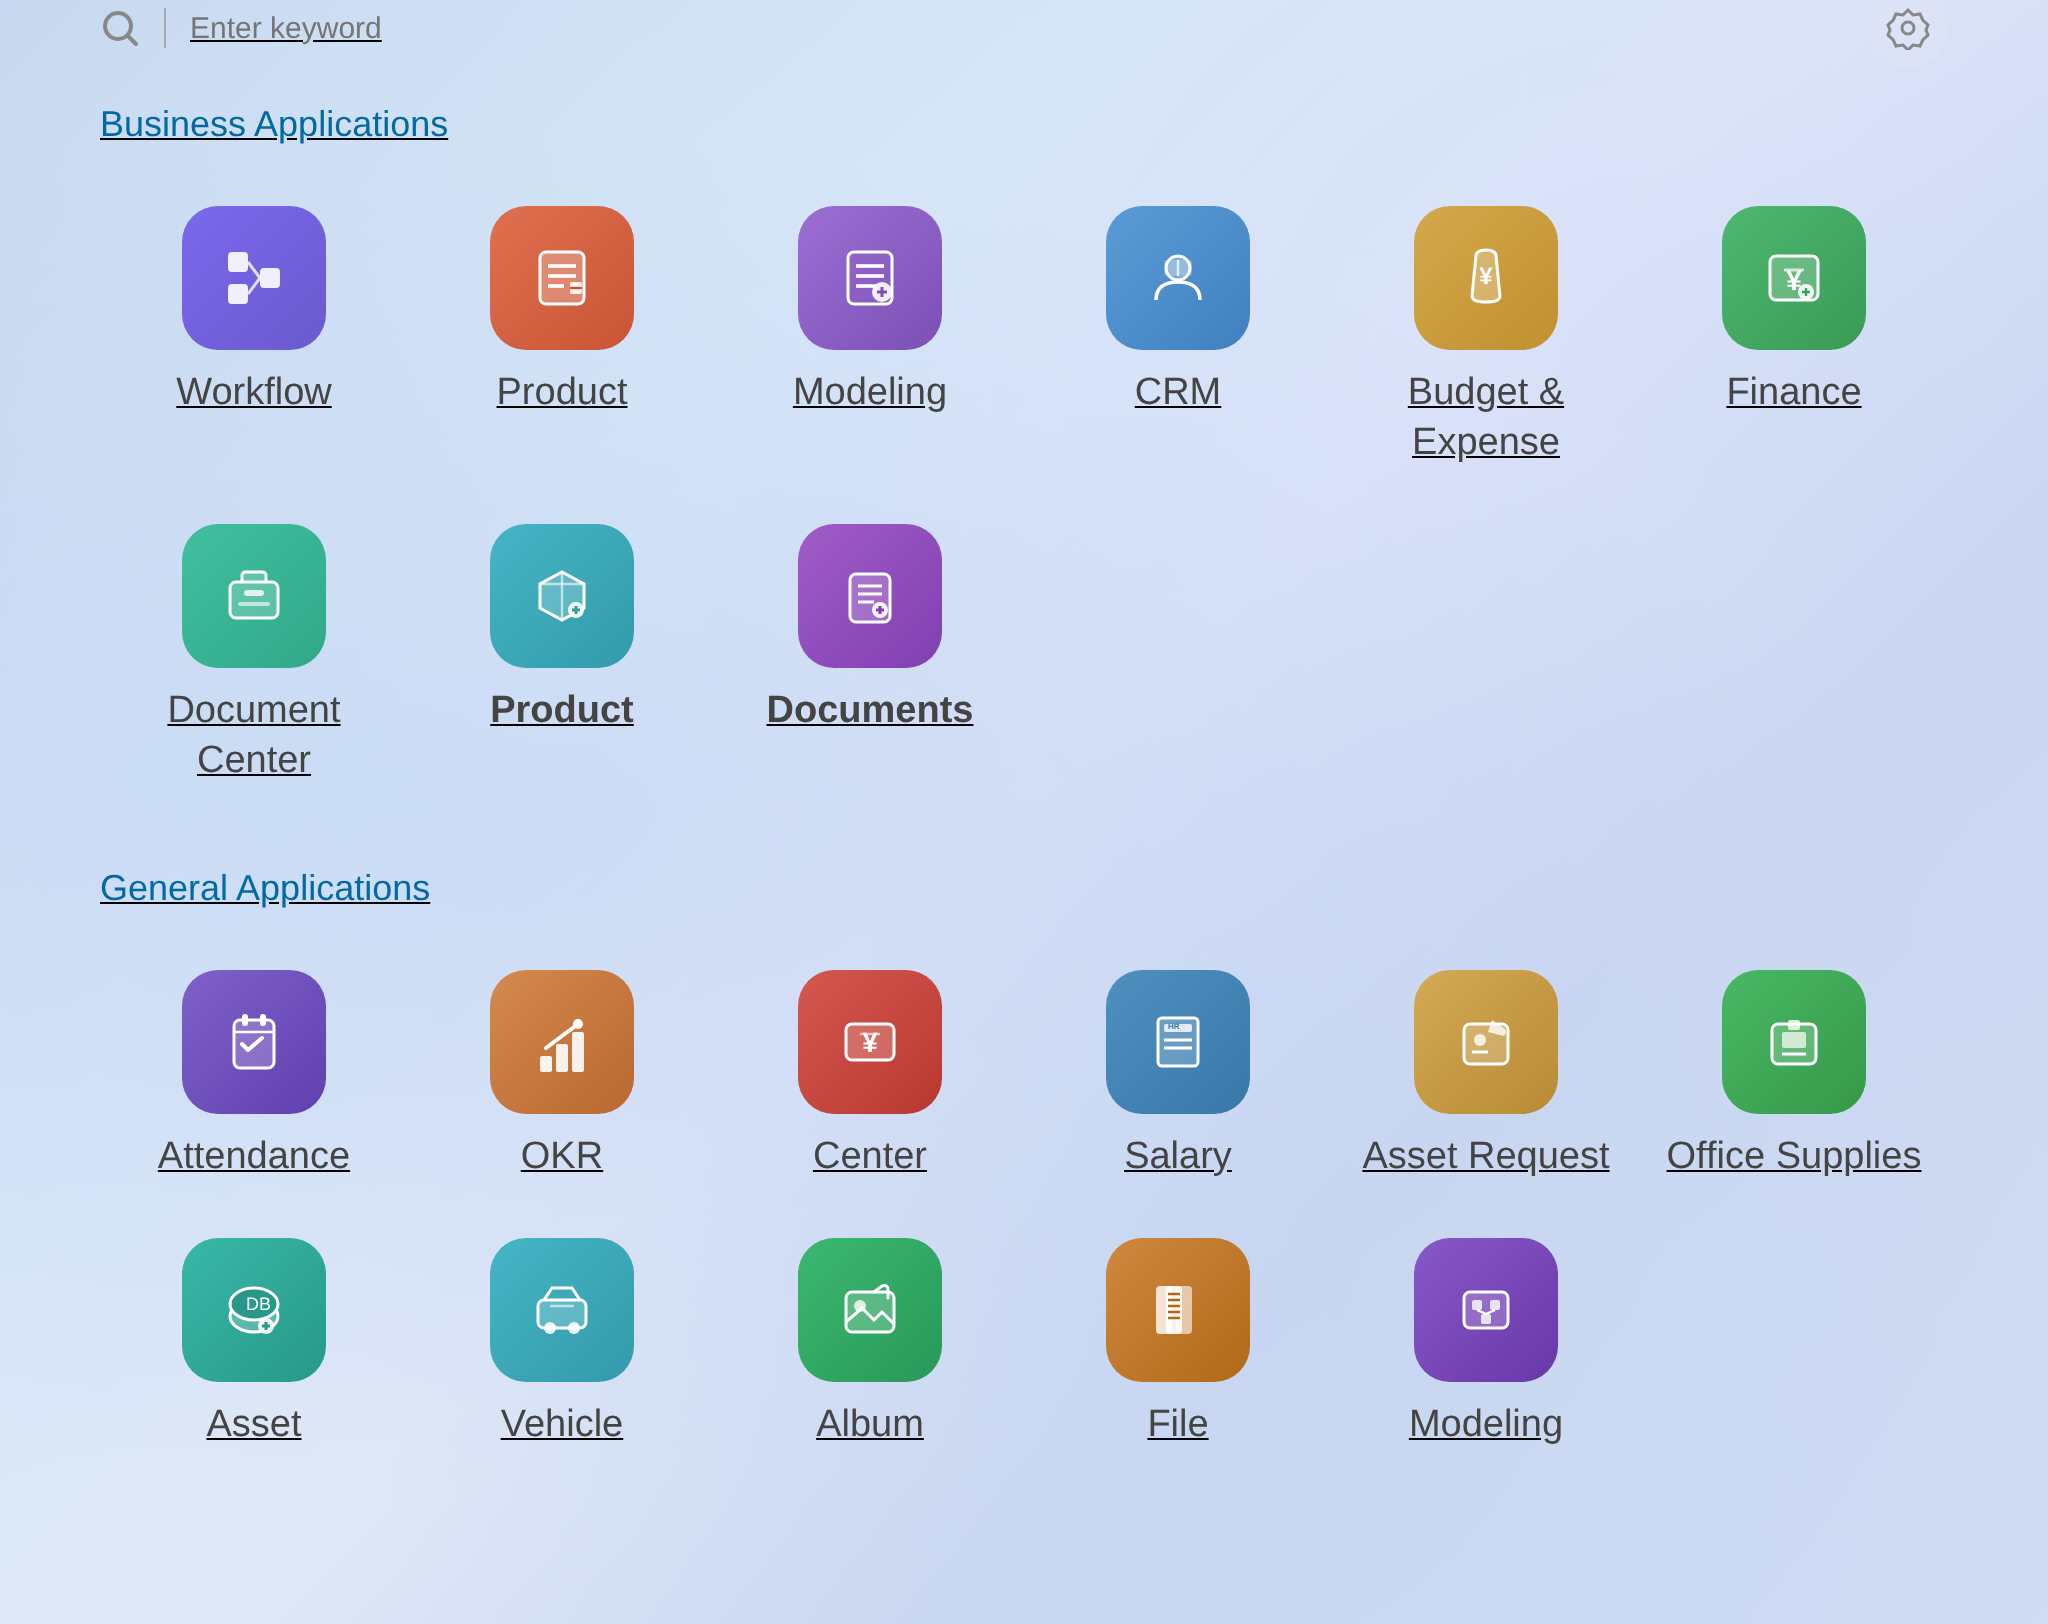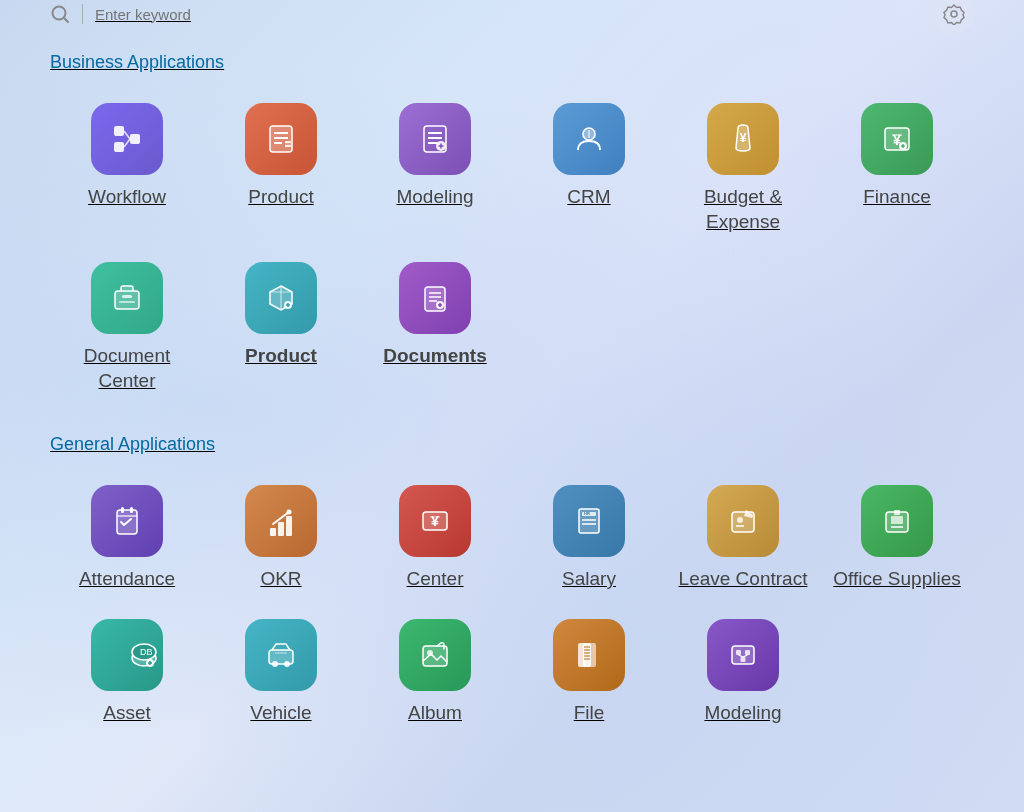--- a/index.html
+++ b/index.html
@@ -144,21 +144,21 @@
     .icon-green { background: linear-gradient(135deg, #4db870 0%, #3a9a55 100%); }
     .icon-teal { background: linear-gradient(135deg, #40c0a0 0%, #30a888 100%); }
     .icon-cyan { background: linear-gradient(135deg, #45b5c5 0%, #339aaa 100%); }
     .icon-purple3 { background: linear-gradient(135deg, #a05cc8 0%, #8040b0 100%); }
     .icon-purple4 { background: linear-gradient(135deg, #8060c8 0%, #6040b0 100%); }
     .icon-orange2 { background: linear-gradient(135deg, #d4894e 0%, #b86830 100%); }
     .icon-red2 { background: linear-gradient(135deg, #d45850 0%, #b83830 100%); }
     .icon-sky { background: linear-gradient(135deg, #5090c0 0%, #3878a8 100%); }
     .icon-gold2 { background: linear-gradient(135deg, #d4aa55 0%, #b88a35 100%); }
     .icon-green2 { background: linear-gradient(135deg, #48b865 0%, #369848 100%); }
-    .icon-teal2 { background: linear-gradient(135deg, #38b8a8 0%, #289888 100%); justify-content: flex-end; }
+    .icon-teal2 { background: linear-gradient(135deg, #38b8a8 0%, #289888 100%); }
     .icon-green3 { background: linear-gradient(135deg, #3cb870 0%, #289858 100%); }
     .icon-orange3 { background: linear-gradient(135deg, #d08840 0%, #b06818 100%); }
     .icon-purple5 { background: linear-gradient(135deg, #8858c8 0%, #6838a8 100%); }
     .icon-lightblue { background: linear-gradient(135deg, #6098d0 0%, #4878b8 100%); }
 
     
     svg { display: block; }
   </style>
 </head>
 <body>
@@ -376,21 +376,21 @@
     <div class="app-item">
       <div class="app-icon icon-gold2">
         <svg width="38" height="38" viewBox="0 0 38 38" fill="none">
           <rect x="8" y="10" width="22" height="20" rx="3" fill="white" opacity="0.2"></rect>
           <rect x="8" y="10" width="22" height="20" rx="3" stroke="white" stroke-width="1.5" fill="none"></rect>
           <path d="M22 8 L28 12 Q30 14 28 16 L20 14 Z" fill="white" opacity="0.8"></path>
           <circle cx="16" cy="18" r="3" fill="white" opacity="0.8"></circle>
           <line x1="12" y1="24" x2="20" y2="24" stroke="white" stroke-width="1.5"></line>
         </svg>
       </div>
-      <span class="app-label">Leave Contract</span>
+      <span class="app-label">Asset Request</span>
     </div>
 
     <div class="app-item">
       <div class="app-icon icon-green2">
         <svg width="38" height="38" viewBox="0 0 38 38" fill="none">
           <rect x="8" y="10" width="22" height="20" rx="3" fill="white" opacity="0.2"></rect>
           <rect x="8" y="10" width="22" height="20" rx="3" stroke="white" stroke-width="1.5" fill="none"></rect>
           <rect x="13" y="14" width="12" height="8" rx="1" fill="white" opacity="0.7"></rect>
           <line x1="13" y1="25" x2="25" y2="25" stroke="white" stroke-width="1.5"></line>
           <rect x="16" y="8" width="6" height="5" rx="1" fill="white" opacity="0.8"></rect>

